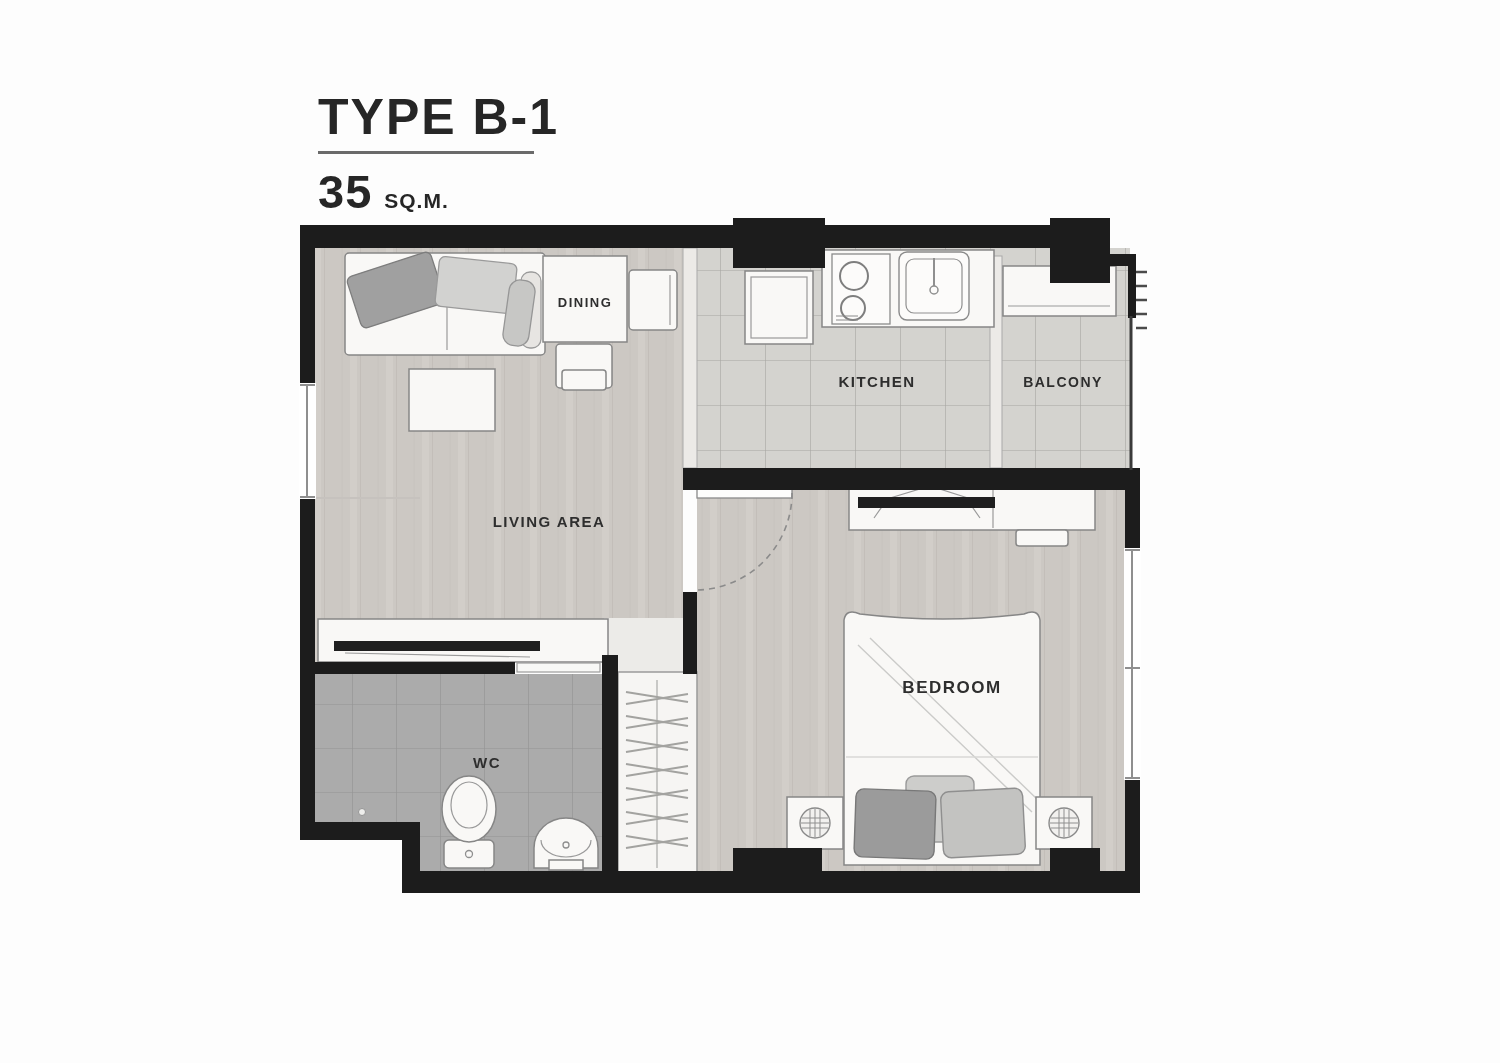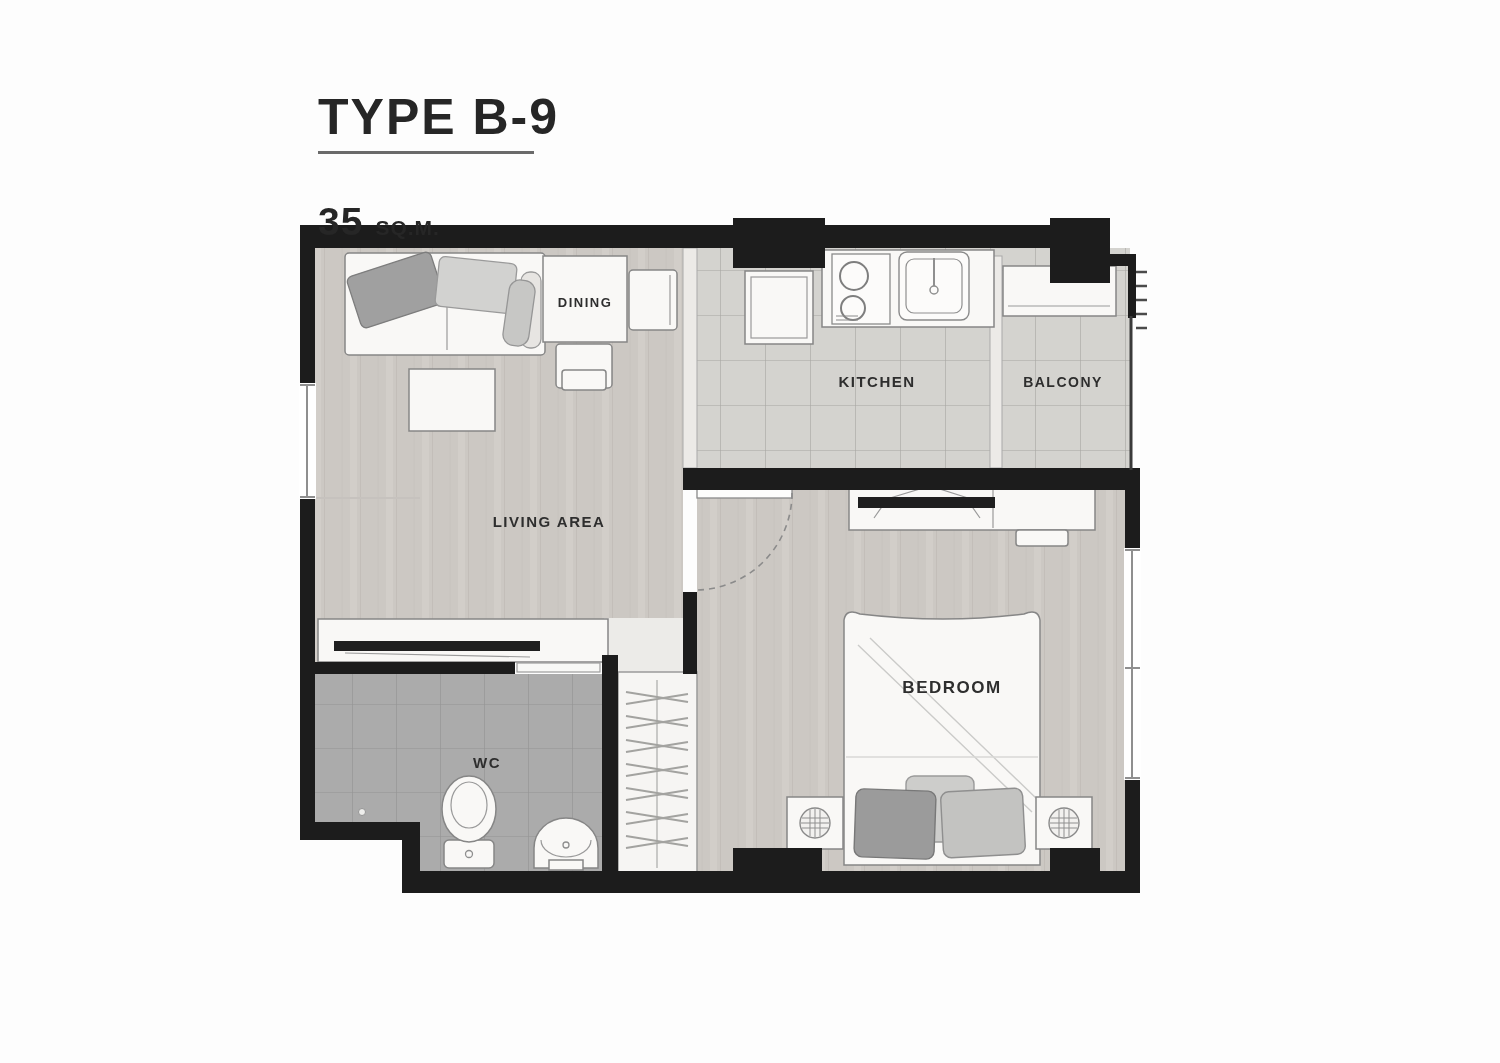--- a/index.html
+++ b/index.html
@@ -2,21 +2,21 @@
 <html style="--wall: #1c1c1c; --floor-wood: #ccc8c3; --floor-wood-streak: #bfbab5; --floor-tile: #d4d3cf; --floor-tile-line: #a7a6a2; --floor-wc: #ababab; --floor-wc-line: #939393; --furn-fill: #f9f8f6; --furn-stroke: #868686; --tv: #1f1f1f; --label-text: #2e2e2e; --title-text: #262626; --underline: #6a6a6a;"><head>
 <meta charset="utf-8">
 <style>
   html,body{margin:0;padding:0;background:#ffffff;}
   .page{position:relative;width:1500px;height:1063px;background:#fdfdfd;overflow:hidden;
         font-family:"Liberation Sans", sans-serif;}
   .title-block{position:absolute;left:318px;top:92px;color:var(--title-text,#262626);}
   .title-type{font-size:50px;font-weight:bold;letter-spacing:2px;line-height:1;}
   .title-rule{width:216px;height:3px;background:var(--underline,#6a6a6a);margin-top:9px;}
   .title-area{margin-top:10px;display:flex;align-items:baseline;gap:12px;font-weight:bold;}
-  .area-value{font-size:39px;letter-spacing:1px;margin-top:36px;}
+  .area-value{font-size:47px;letter-spacing:1px;}
   .area-unit{font-size:21px;letter-spacing:1px;}
   svg text.room-label{font-family:"Liberation Sans", sans-serif;font-weight:bold;
         fill:var(--label-text,#2e2e2e);letter-spacing:1.5px;}
   .wall{fill:var(--wall,#1c1c1c);}
   .furn{fill:var(--furn-fill,#f9f8f6);stroke:var(--furn-stroke,#868686);stroke-width:1.5;}
   .furn-light{fill:#eceae7;stroke:#a9a9a9;stroke-width:1;}
   .tvbar{fill:var(--tv,#1f1f1f);}
   .thinline{stroke:#9a9a9a;stroke-width:1.2;fill:none;}
   .arc{fill:none;stroke:#8b8b8b;stroke-width:1.6;stroke-dasharray:6 5;}
   .p-wood{fill:var(--floor-wood,#ccc8c3);}
@@ -26,21 +26,21 @@
   .p-tile-l{stroke:var(--floor-tile-line,#a7a6a2);stroke-width:1.2;fill:none;}
   .p-wc{fill:var(--floor-wc,#ababab);}
   .p-wc-l{stroke:var(--floor-wc-line,#939393);stroke-width:1.2;fill:none;}
 </style>
 </head>
 <body>
 
 <div class="page">
 
   <div class="title-block">
-    <div class="title-type">TYPE B-9</div>
+    <div class="title-type">TYPE B-1</div>
     <div class="title-rule"></div>
     <div class="title-area">
       <span class="area-value">35</span>
       <span class="area-unit">SQ.M.</span>
     </div>
   </div>
 
   <svg width="1500" height="1063" viewBox="0 0 1500 1063">
     <defs>
       <pattern id="wood" width="36" height="200" patternUnits="userSpaceOnUse">

